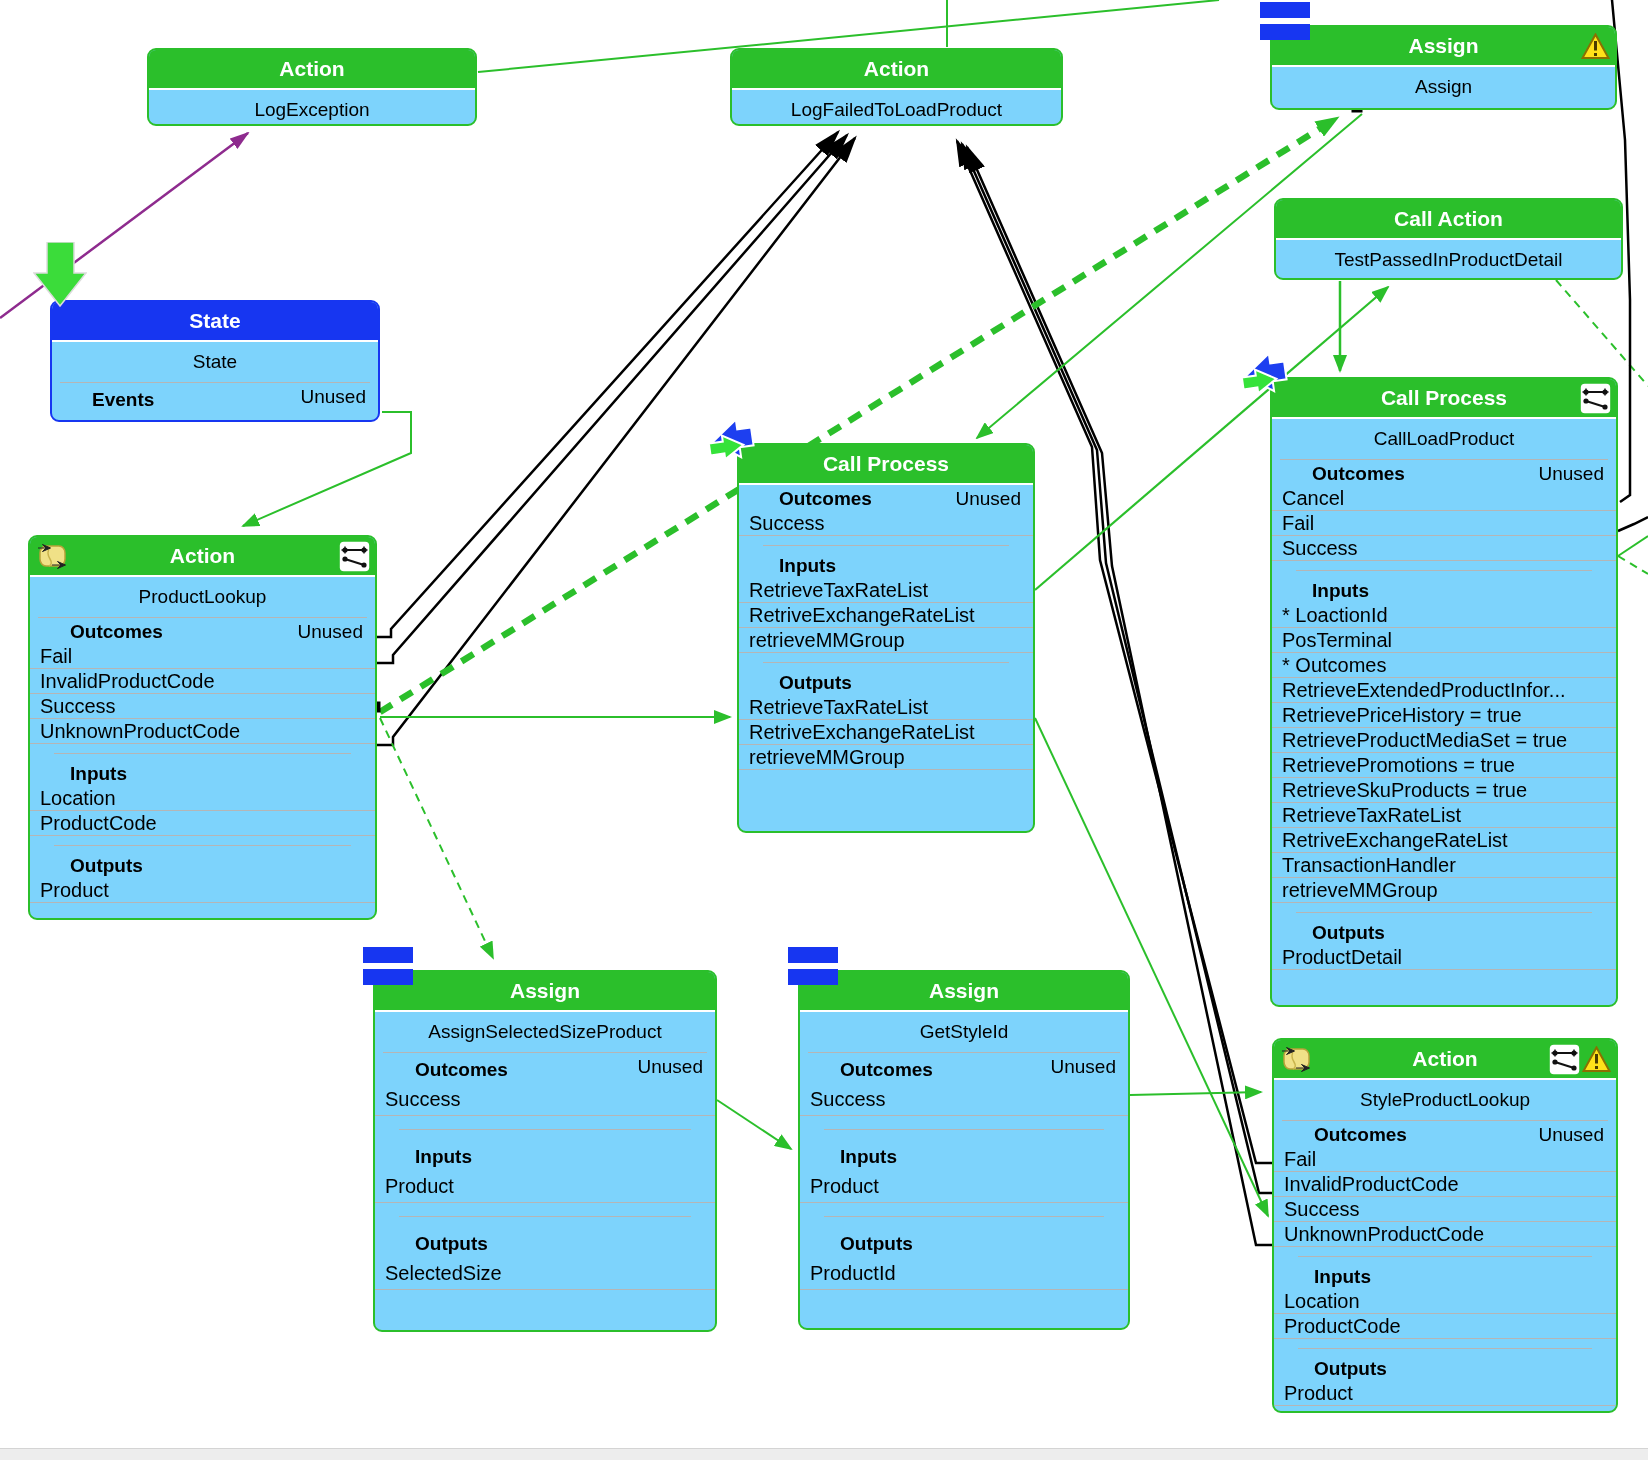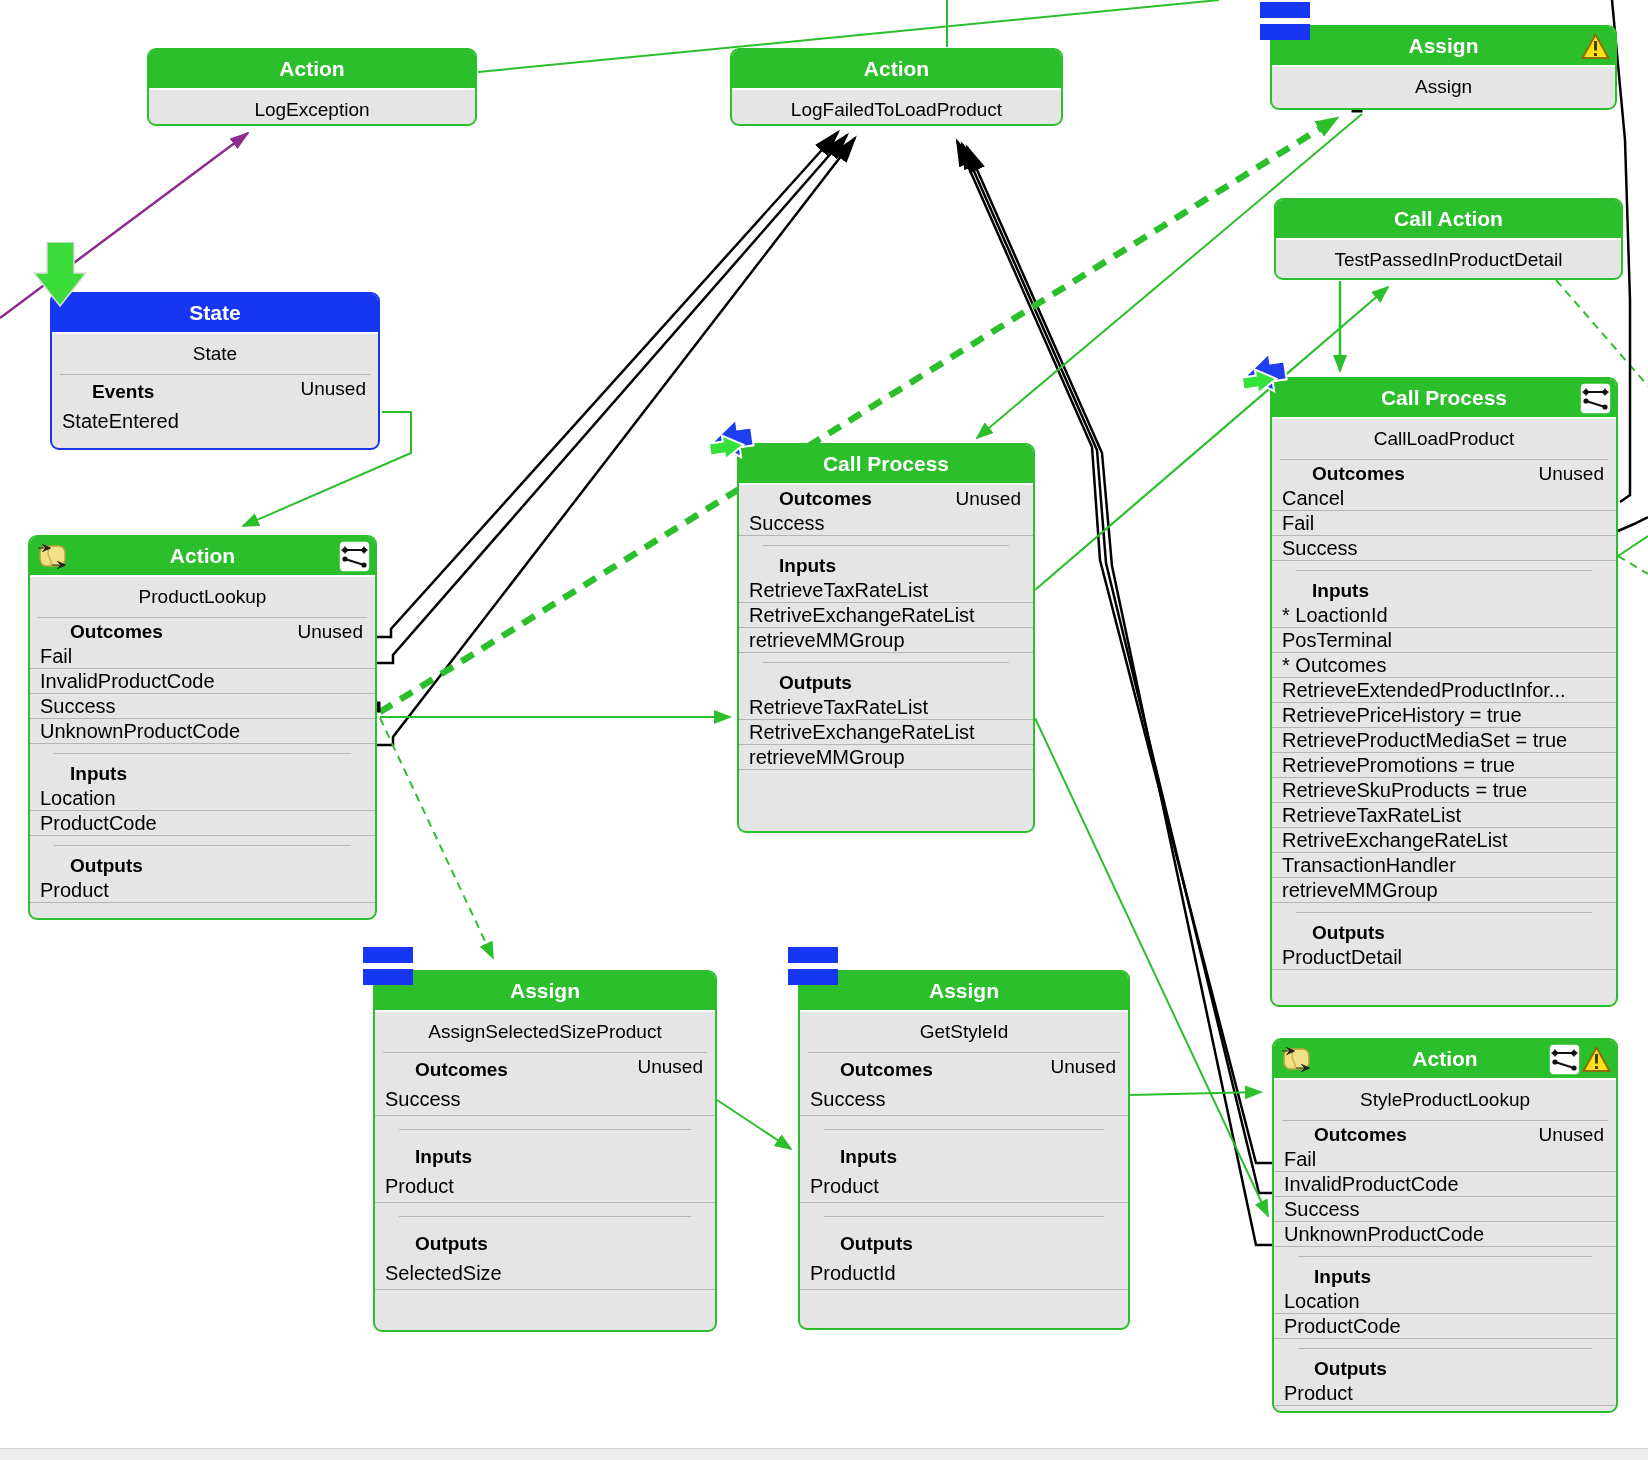--- a/index.html
+++ b/index.html
@@ -1,21 +1,21 @@
 <!DOCTYPE html>
 <html><head>
 <meta charset="utf-8">
 <style>
   html,body{margin:0;padding:0;background:#fff;}
   body{width:1648px;height:1460px;position:relative;overflow:hidden;
        font-family:"Liberation Sans","DejaVu Sans",sans-serif;}
   #canvas{position:absolute;inset:0;width:1648px;height:1460px;background:#ffffff;}
   #wires{position:absolute;top:0;left:0;pointer-events:none;}
   #wires polyline{pointer-events:visibleStroke;}
-  .node{position:absolute;background:#e5e5e5;border:2.5px solid #2bbf2b;border-radius:9px;
+  .node{position:absolute;background:#7dd3fc;border:2.5px solid #2bbf2b;border-radius:9px;
         box-sizing:border-box;overflow:hidden;}
   .node.blue{border-color:#1736f1;}
   .node-header{position:relative;height:38px;line-height:38px;background:#2bbf2b;
         color:#fff;font-weight:bold;font-size:21px;text-align:center;
         border-bottom:2px solid #ffffff;}
   .node.blue .node-header{background:#1736f1;}
   .hicon{position:absolute;top:3px;height:32px;display:flex;align-items:center;gap:2px;}
   .hicon.left{left:7px;}
   .hicon.right{right:5px;}
   .node-title{position:relative;text-align:center;font-size:19px;color:#000;
@@ -102,21 +102,21 @@
               <rect x="13" y="8" width="3" height="9.5" fill="#4a3c00"></rect>
               <rect x="13" y="20" width="3" height="3" fill="#4a3c00"></rect>
             </svg>
           </span></div>
         <div class="node-title">Assign</div>
       </div>
       <div class="node" style="left: 1274px; top: 198px; width: 349px; height: 82px;">
         <div class="node-header">Call Action</div>
         <div class="node-title">TestPassedInProductDetail</div>
       </div>
-      <div class="node blue roomy titled" style="left: 50px; top: 292px; width: 330px; height: 158px;">
+      <div class="node blue roomy titled" style="left: 50px; top: 300px; width: 330px; height: 122px;">
         <div class="node-header">State</div>
         <div class="node-title">State</div>
         <div class="sec-head">Events<span class="sec-unused">Unused</span></div>
         <div class="port-row nob" style="border-bottom: none;">StateEntered</div>
       </div>
       <div class="node titled" style="left: 28px; top: 535px; width: 349px; height: 385px;">
         <div class="node-header">Action<span class="hicon left">
             <svg width="33" height="30" viewBox="0 0 33 30">
               <path d="M9 5 h13 a6 7 0 0 1 6 7 v6 a6 7 0 0 1 -6 7 h-13 a6 7 0 0 1 -6 -7 v-6 a6 7 0 0 1 6 -7 z" fill="#f0e187" stroke="#b8a23a" stroke-width="1.5"></path>
               <path d="M13 5 q-4 7 0 13 q3 5 -1 7" fill="none" stroke="#c9b44d" stroke-width="1.5"></path>

